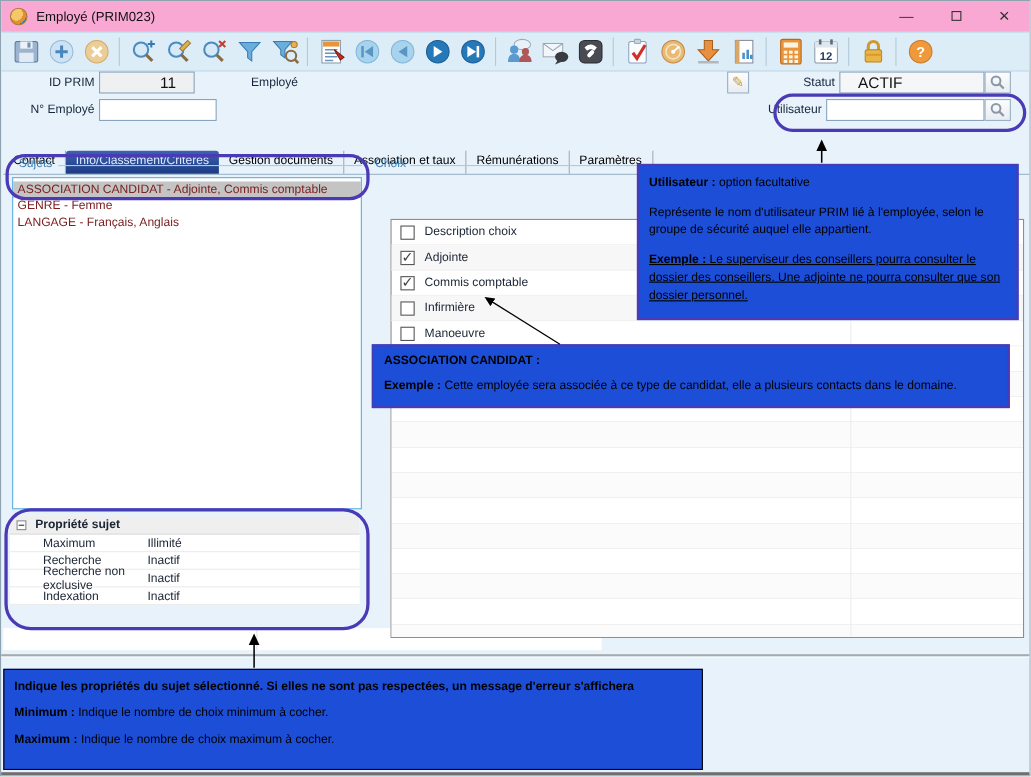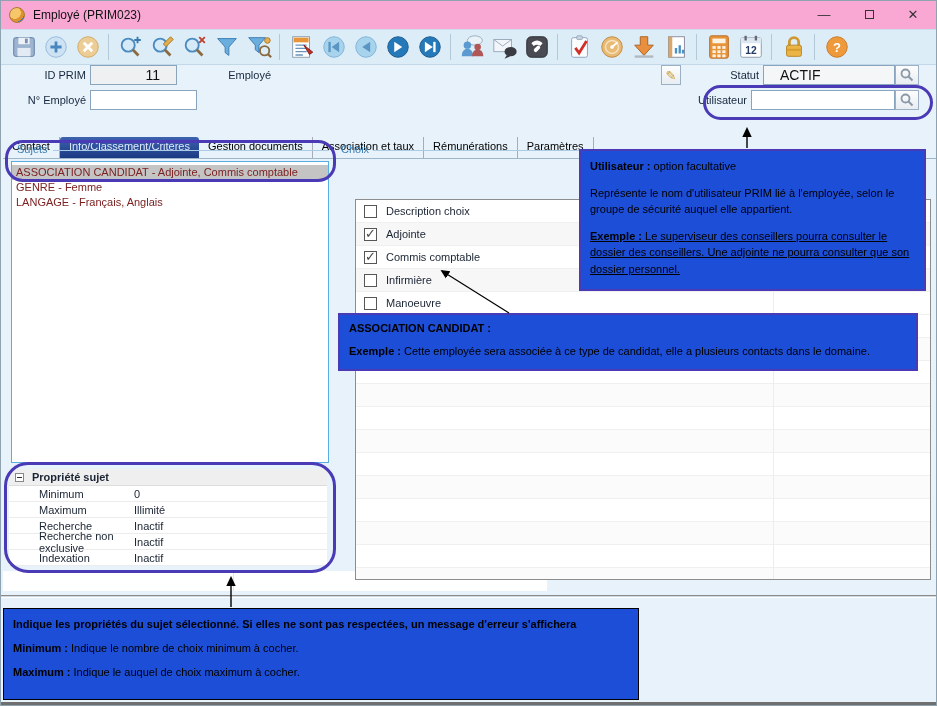--- a/index.html
+++ b/index.html
@@ -322,24 +322,20 @@
     <div class="titem">GENRE - Femme</div>
     <div class="titem">LANGAGE - Français, Anglais</div>
   </div>
 
   <div id="props" class="abs">
     <div id="props-header">
       <span id="collapse-box"></span>
       <span>Propriété sujet</span>
     </div>
     <div class="prow">
-        <span class="pl">Minimum</span>
-        <span class="pv">0</span>
-      </div>
-    <div class="prow">
         <span class="pl">Maximum</span>
         <span class="pv">Illimité</span>
       </div>
     <div class="prow">
         <span class="pl">Recherche</span>
         <span class="pv">Inactif</span>
       </div>
     <div class="prow">
         <span class="pl">Recherche non exclusive</span>
         <span class="pv">Inactif</span>
@@ -386,21 +382,21 @@
   </div>
 
   <div class="abs annot" style="left:337px;top:312px;width:580px;height:58px;z-index:20;padding-top:5px;">
     <div><b>ASSOCIATION CANDIDAT :</b></div>
     <div style="margin-top:6px;"><b>Exemple :</b><span> Cette employée sera associée à ce type de candidat, elle a plusieurs contacts dans le domaine.</span></div>
   </div>
 
   <div id="annot3" class="abs annot" style="left:2px;top:607px;width:636px;height:92px;z-index:20;">
     <div><b>Indique les propriétés du sujet sélectionné. Si elles ne sont pas respectées, un message d'erreur s'affichera</b></div>
     <div style="margin-top:7px;"><b>Minimum :</b><span> Indique le nombre de choix minimum à cocher.</span></div>
-    <div style="margin-top:7px;"><b>Maximum :</b><span> Indique le auquel de choix maximum à cocher.</span></div>
+    <div style="margin-top:7px;"><b>Maximum :</b><span> Indique le nombre de choix maximum à cocher.</span></div>
   </div>
 
   <div class="abs ellipse" style="left:702px;top:84px;width:230px;height:35px;z-index:25;"></div>
   <div class="abs ellipse" style="left:4px;top:139px;width:331px;height:42px;z-index:25;"></div>
   <div class="abs ellipse" style="left:3px;top:461px;width:332px;height:111px;z-index:25;border-radius:24px;"></div>
 
   <svg id="arrows" class="abs">
     <defs>
       <marker id="ah" markerWidth="9" markerHeight="9" refX="6" refY="4" orient="auto">
         <path d="M0 0.5L7.5 4L0 7.5z" fill="#000"></path>

